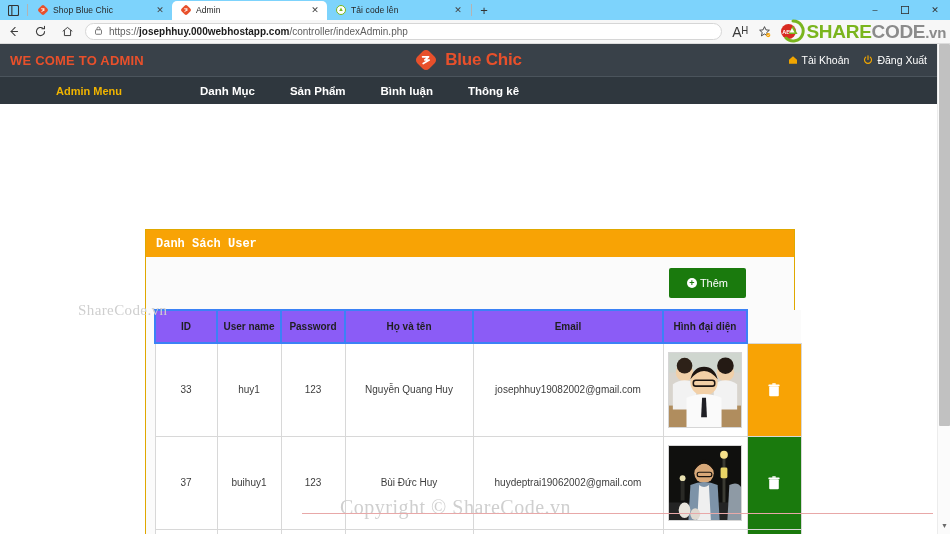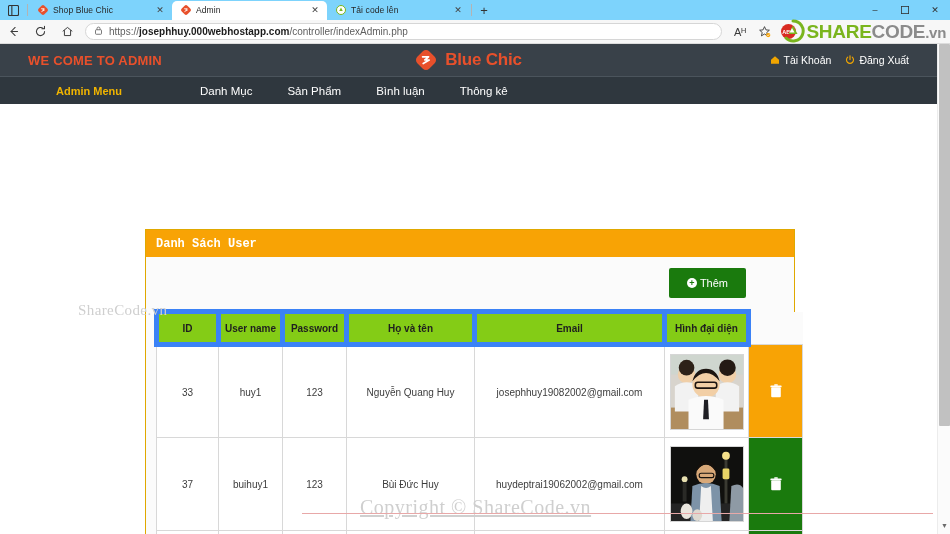--- a/index.html
+++ b/index.html
@@ -70,39 +70,39 @@
   .sc-text { font-size: 19px; font-weight: bold; letter-spacing: -0.3px; line-height:1; }
   .sc-share { color: #7ab51d; }
   .sc-code { color: #8b8b8b; }
   .sc-vn { color: #8b8b8b; font-size: 15px; }
 
   
   .page { position: absolute; top: 44px; left: 0; width: 937px; height: 490px; background:#fff; overflow:hidden;}
 
   .site-header {
     height: 32px; background: #394149; display: flex; align-items: center;
-    padding: 0 28px; position: relative;
+    padding: 0 10px; position: relative;
   }
   .wc-admin { color: #e8502b; font-weight: bold; font-size: 13px; letter-spacing: .2px; }
   .brand {
     position: absolute; left: 0; right: 0; margin: 0 auto; width: 160px;
     display: flex; align-items: center; justify-content: center; gap: 8px;
   }
   .brand-mark { width: 22px; height: 22px; position: relative; }
   .brand-text { color: #e8502b; font-size: 17px; font-weight: bold; letter-spacing: -.2px; }
   .header-right { margin-left: auto; display: flex; align-items: center; gap: 14px; z-index:2; }
   .hr-item { display: flex; align-items: center; gap: 4px; color: #ffffff; font-size: 10.5px; }
   .hr-item .gicon { color: #f0a500; font-size: 10px; display:flex; }
 
   .nav-bar {
     height: 28px; background: #2f373e; display: flex; align-items: center;
     border-top: 1px solid #4b545c;
   }
   .nav-admin { color: #f0b400; font-weight: bold; font-size: 11px; margin-left: 56px; }
-  .nav-links { display: flex; align-items: center; gap: 35px; margin-left: 78px; }
+  .nav-links { display: flex; align-items: center; gap: 35px; margin-left: 78px; font-weight: bold; }
   .nav-links a { color: #ffffff; font-size: 11.5px; text-decoration: none; }
 
   .content-area { background: #ffffff; height: 430px; position: relative; }
 
   .panel {
     position: absolute; left: 145px; top: 125px; width: 650px;
     border: 1px solid #e0a800; background: #fff;
   }
   .panel-head {
     background: #f8a305; height: 27px; display:flex; align-items:center;
@@ -118,21 +118,21 @@
     height: 30px; padding: 0 18px; font-size: 11px; display:flex; align-items:center; gap:3px;
     font-family: "Liberation Sans", sans-serif; cursor: pointer;
   }
   .plus-circle {
     width: 10px; height: 10px; border-radius: 50%; background: #fff; color:#1a7a0d;
     display:flex; align-items:center; justify-content:center; font-size:9px; font-weight:bold; line-height:1;
   }
 
   table.user-table { border-collapse: collapse; width: 100%; table-layout: fixed; }
   table.user-table th {
-    background: #84cc16; border: 5px solid #3b82f6; height: 33px;
+    background: #8b5cf6; border: 2px solid #3b82f6; height: 33px;
     font-size: 10px; color: #1f1f1f; font-weight: bold;
   }
   table.user-table td {
     border: 1px solid #d8d8d8; text-align: center; font-size: 10px;
     color: #3d3d3d; height: 92px; vertical-align: middle; background:#fff;
   }
   .col-id { width: 62px; }
   .col-user { width: 64px; }
   .col-pass { width: 64px; }
   .col-name { width: 128px; }
@@ -154,21 +154,21 @@
   .del-orange { background: #f8a305; }
   .del-green { background: #1a7a0d; }
   .trash { width: 12px; height: 14px; position: relative; }
 
   
   .wm {
     position: absolute; color: #c6c6c6; font-family: "Liberation Serif", serif;
     pointer-events: none; white-space: nowrap; z-index: 20;
   }
   .wm-left { left: 78px; top: 302px; font-size: 15px; letter-spacing: .4px; color:#cfcfcf;}
-  .wm-center { left: 360px; top: 496px; font-size: 20px; letter-spacing: .5px; color: #cfcfcf; text-decoration: underline; }
+  .wm-center { left: 340px; top: 496px; font-size: 20px; letter-spacing: .5px; color: #cfcfcf; }
 
   
   .uk-banner {
     position: absolute; left: 302px; top: 514px; width: 631px; height: 20px;
     border: 1px solid #e8a8a8; background: #ffffff; z-index: 40;
     display: flex; align-items: center; padding: 0 6px;
     font-size: 8.4px; color: #2b2b2b; overflow:hidden;
   }
   .uk-banner b { font-weight: bold; }
   .uk-rule { position:absolute; left:302px; top:513px; width:631px; height:1px; background:#e8a8a8; z-index:39;}
@@ -264,21 +264,21 @@
     <div class="urlbar">
       <span>
         <svg width="9" height="9" viewBox="0 0 12 12">
             <rect x="2" y="5" width="8" height="6" rx="1" fill="none" stroke="#5f5f5f" stroke-width="1.1"></rect>
             <path d="M4 5 V3.4 A2 2 0 0 1 8 3.4 V5" fill="none" stroke="#5f5f5f" stroke-width="1.1"></path>
           </svg>
       </span>
       <span class="url-text"><span>https://</span><b>josephhuy.000webhostapp.com</b><span>/controller/indexAdmin.php</span></span>
     </div>
 
-    <div class="tb-icon" style="font-size:11px;">Aᴴ</div>
+    <div class="tb-icon" style="font-size:14px;">Aᴴ</div>
     <div class="tb-icon">
       <svg width="13" height="13" viewBox="0 0 16 16">
           <path d="M8 2 L9.8 6 L14 6.4 L10.8 9.2 L11.8 13.4 L8 11.1 L4.2 13.4 L5.2 9.2 L2 6.4 L6.2 6 Z" fill="none" stroke="#3a3a3a" stroke-width="1.1" stroke-linejoin="round"></path>
           <circle cx="12.6" cy="12.4" r="2.6" fill="#f8a305"></circle>
           <path d="M11.4 12.4 L12.3 13.3 L13.9 11.5" stroke="#fff" stroke-width="0.9" fill="none"></path>
         </svg>
     </div>
     <div class="tb-icon">
       <span class="abp-badge">ABP</span>
     </div>

